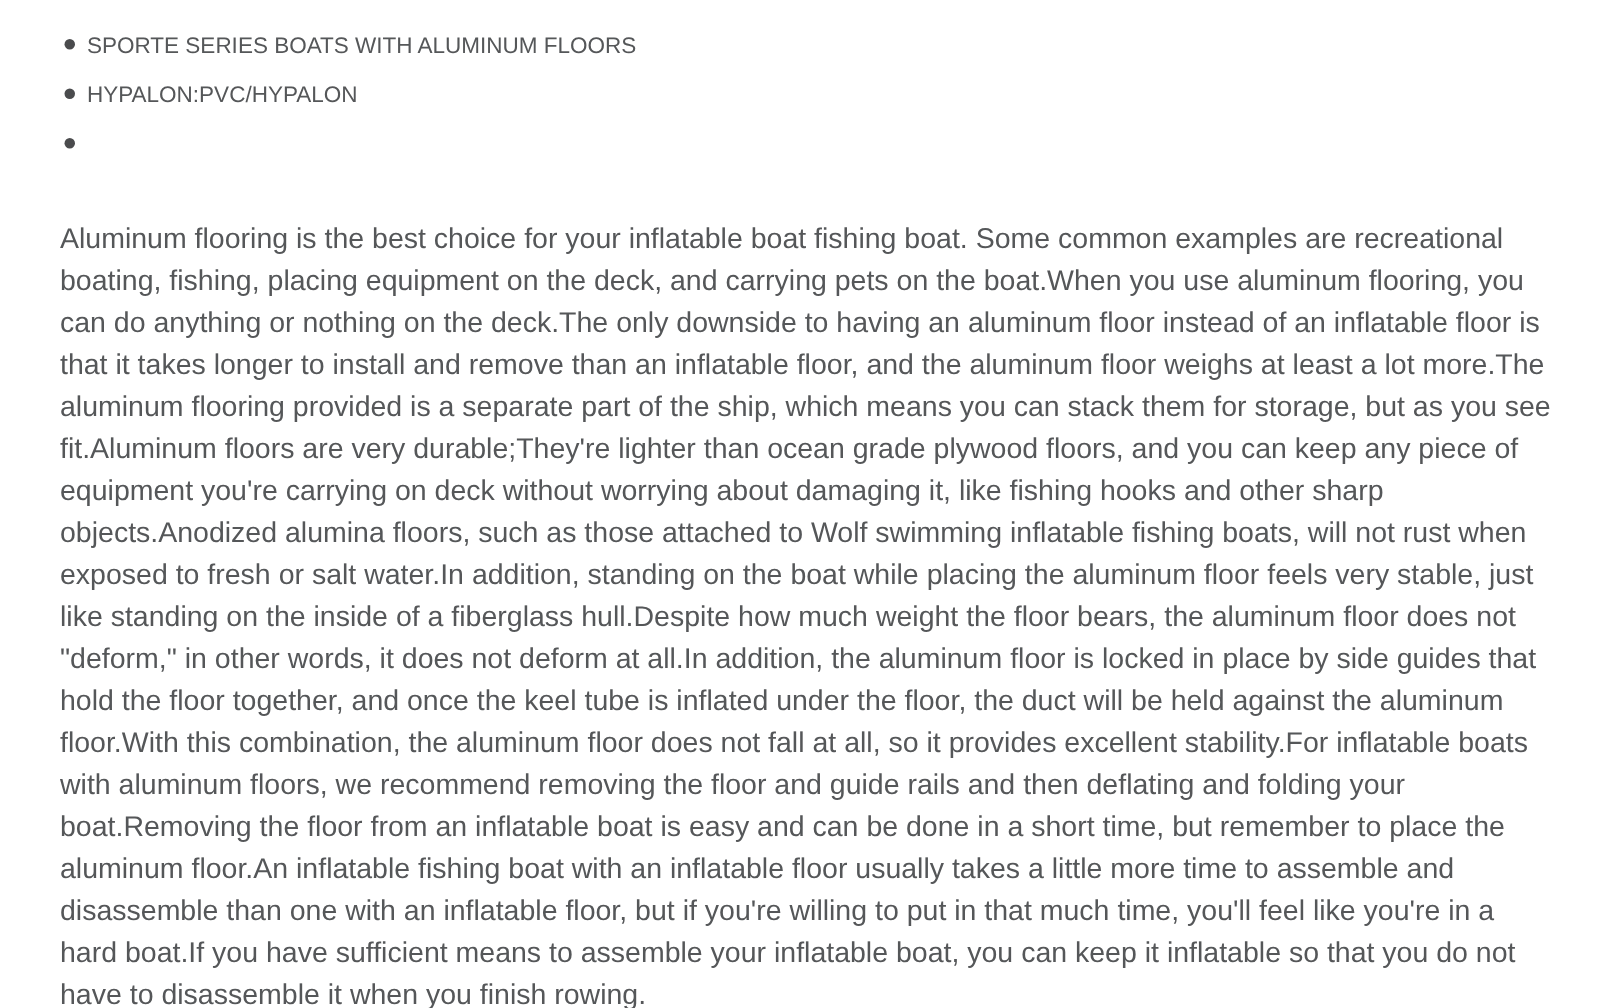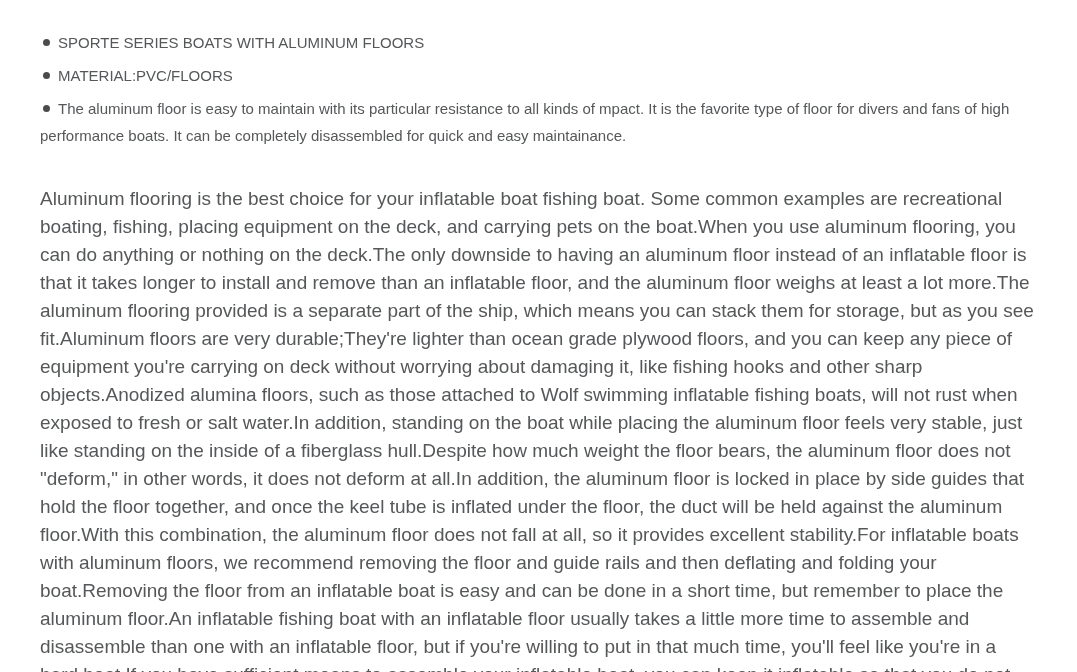--- a/index.html
+++ b/index.html
@@ -18,21 +18,20 @@
     height: 672px;
     background: var(--background);
     overflow: hidden;
   }
   .content {
     padding: 17px 40px 0 40px;
     color: var(--text-color);
   }
   ul.feature-bullets {
     list-style: none;
-    margin-top: 12px;
   }
   ul.feature-bullets li {
     font-size: 15px;
     line-height: 27px;
     margin-bottom: 6px;
     color: var(--text-color);
   }
   .bullet-dot {
     display: inline-block;
     width: 7px;
@@ -52,20 +51,20 @@
   }
 </style>
 </head>
 <body>
 
 <div class="page">
   <div class="content">
 
     <ul class="feature-bullets">
       <li><span class="bullet-dot"></span><span>SPORTE SERIES BOATS WITH ALUMINUM FLOORS</span></li>
-      <li><span class="bullet-dot"></span><span>MATERIAL:PVC/FLOORS</span></li>
-      <li><span class="bullet-dot"></span><span>The aluminum floor is easy to maintain with its particular resistance to all kinds of mpact. It is the favorite type of floor for divers and fans of high performance boats. It can be completely disassembled for quick and easy maintainance.</span></li>
+      <li><span class="bullet-dot"></span><span>HYPALON:PVC/HYPALON</span></li>
+      <li><span class="bullet-dot"></span></li>
     </ul>
 
     <p class="description">Aluminum flooring is the best choice for your inflatable boat fishing boat. Some common examples are recreational boating, fishing, placing equipment on the deck, and carrying pets on the boat.When you use aluminum flooring, you can do anything or nothing on the deck.The only downside to having an aluminum floor instead of an inflatable floor is that it takes longer to install and remove than an inflatable floor, and the aluminum floor weighs at least a lot more.The aluminum flooring provided is a separate part of the ship, which means you can stack them for storage, but as you see fit.Aluminum floors are very durable;They're lighter than ocean grade plywood floors, and you can keep any piece of equipment you're carrying on deck without worrying about damaging it, like fishing hooks and other sharp objects.Anodized alumina floors, such as those attached to Wolf swimming inflatable fishing boats, will not rust when exposed to fresh or salt water.In addition, standing on the boat while placing the aluminum floor feels very stable, just like standing on the inside of a fiberglass hull.Despite how much weight the floor bears, the aluminum floor does not "deform," in other words, it does not deform at all.In addition, the aluminum floor is locked in place by side guides that hold the floor together, and once the keel tube is inflated under the floor, the duct will be held against the aluminum floor.With this combination, the aluminum floor does not fall at all, so it provides excellent stability.For inflatable boats with aluminum floors, we recommend removing the floor and guide rails and then deflating and folding your boat.Removing the floor from an inflatable boat is easy and can be done in a short time, but remember to place the aluminum floor.An inflatable fishing boat with an inflatable floor usually takes a little more time to assemble and disassemble than one with an inflatable floor, but if you're willing to put in that much time, you'll feel like you're in a hard boat.If you have sufficient means to assemble your inflatable boat, you can keep it inflatable so that you do not have to disassemble it when you finish rowing.</p>
 
   </div>
 </div>
 
 </body></html>

